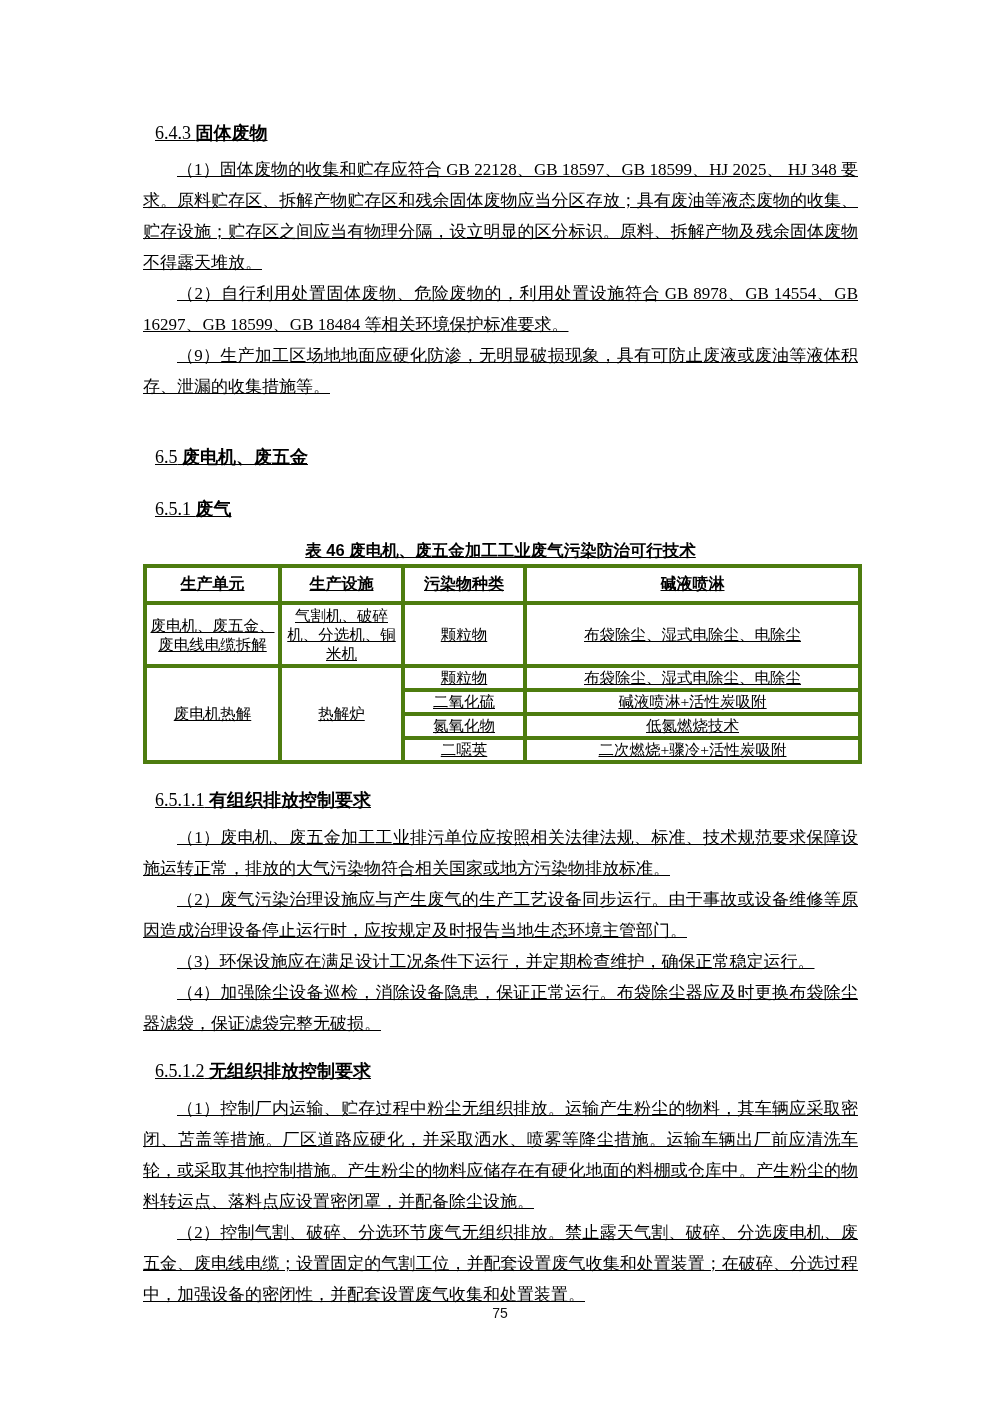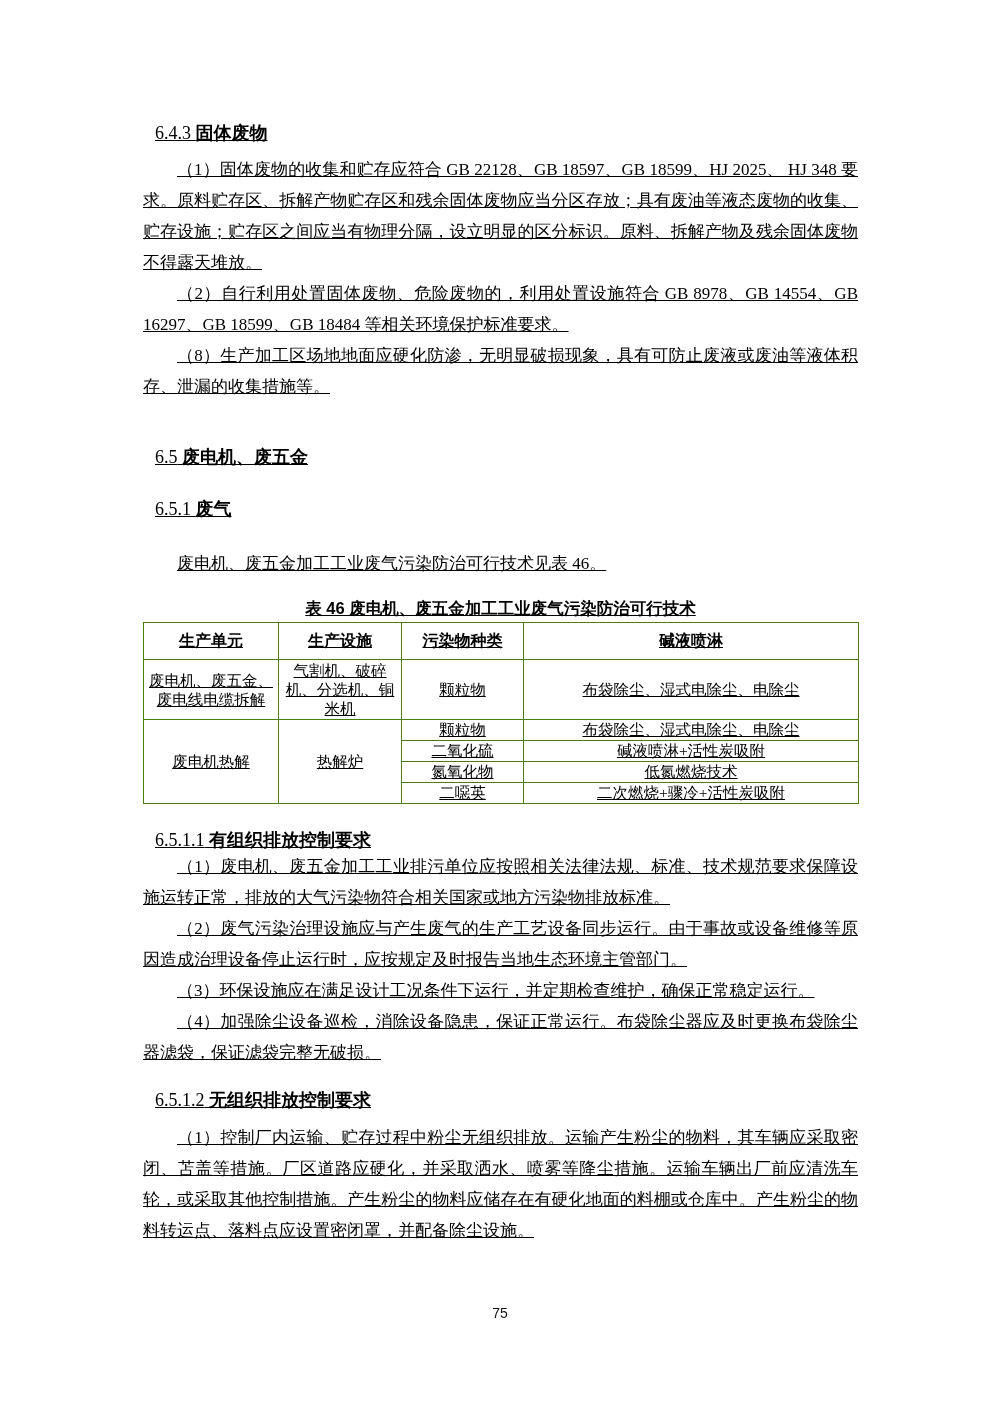--- a/index.html
+++ b/index.html
@@ -31,40 +31,40 @@
     font-weight: bold;
   }
   p.body-p {
     font-size: 17px;
     line-height: 31px;
     text-align: justify;
     text-indent: 2em;
   }
   .mb643 { margin-bottom: 10px; }
   .h65  { margin-top: 44px; }
-  .h651 { margin-top: 30px; margin-bottom: 30px; }
-  .h6511 { margin-top: 25px; }
+  .h651 { margin-top: 30px; margin-bottom: 6px; }
+  .h6511 { margin-top: 25px; margin-bottom: 11px; }
   .h6512 { margin-top: 21px; margin-bottom: 11px; }
   p.intro { text-indent: 2em; font-size: 17px; line-height: 28px; }
   .tbl-caption {
     text-align: center;
     font-family: "Liberation Sans", "DejaVu Sans", sans-serif;
     font-weight: bold;
     font-size: 16.5px;
     line-height: 23px;
     margin-top: 19px;
   }
   table.tbl {
     width: 715px;
     border-collapse: collapse;
     margin-top: 2px;
     table-layout: fixed;
   }
   table.tbl th, table.tbl td {
-    border: 1px solid #4d7c0f;
+    border: 4px solid #4d7c0f;
     text-align: center;
     vertical-align: middle;
     padding: 1px 2px;
   }
   table.tbl th {
     font-family: "Liberation Sans", "DejaVu Sans", sans-serif;
     font-weight: bold;
     font-size: 16px;
     height: 37px;
   }
@@ -90,32 +90,31 @@
 <body>
 
 <div class="page">
 
   <h3 class="heading mb643">
     <span class="h-num">6.4.3</span>
     <span class="h-title">固体废物</span>
   </h3>
   <p class="body-p">（1）固体废物的收集和贮存应符合 GB 22128、GB 18597、GB 18599、HJ 2025、 HJ 348 要求。原料贮存区、拆解产物贮存区和残余固体废物应当分区存放；具有废油等液态废物的收集、贮存设施；贮存区之间应当有物理分隔，设立明显的区分标识。原料、拆解产物及残余固体废物不得露天堆放。</p>
   <p class="body-p">（2）自行利用处置固体废物、危险废物的，利用处置设施符合 GB 8978、GB 14554、GB 16297、GB 18599、GB 18484 等相关环境保护标准要求。</p>
-  <p class="body-p">（8）生产加工区场地地面应硬化防渗，无明显破损现象，具有可防止废液或废油等液体积存、泄漏的收集措施等。</p>
+  <p class="body-p">（9）生产加工区场地地面应硬化防渗，无明显破损现象，具有可防止废液或废油等液体积存、泄漏的收集措施等。</p>
 
   <h3 class="heading h65">
     <span class="h-num">6.5</span>
     <span class="h-title">废电机、废五金</span>
   </h3>
 
   <h3 class="heading h651">
     <span class="h-num">6.5.1</span>
     <span class="h-title">废气</span>
   </h3>
-  <p class="intro">废电机、废五金加工工业废气污染防治可行技术见表 46。</p>
 
   <div class="tbl-caption">表 46  废电机、废五金加工工业废气污染防治可行技术</div>
   <table class="tbl">
     <colgroup>
       <col style="width:135px">
       <col style="width:123px">
       <col style="width:122px">
       <col style="width:335px">
     </colgroup>
     <thead>
@@ -161,16 +160,17 @@
   <p class="body-p">（1）废电机、废五金加工工业排污单位应按照相关法律法规、标准、技术规范要求保障设施运转正常，排放的大气污染物符合相关国家或地方污染物排放标准。</p>
   <p class="body-p">（2）废气污染治理设施应与产生废气的生产工艺设备同步运行。由于事故或设备维修等原因造成治理设备停止运行时，应按规定及时报告当地生态环境主管部门。</p>
   <p class="body-p">（3）环保设施应在满足设计工况条件下运行，并定期检查维护，确保正常稳定运行。</p>
   <p class="body-p">（4）加强除尘设备巡检，消除设备隐患，保证正常运行。布袋除尘器应及时更换布袋除尘器滤袋，保证滤袋完整无破损。</p>
 
   <h3 class="heading h6512">
     <span class="h-num">6.5.1.2</span>
     <span class="h-title">无组织排放控制要求</span>
   </h3>
   <p class="body-p">（1）控制厂内运输、贮存过程中粉尘无组织排放。运输产生粉尘的物料，其车辆应采取密闭、苫盖等措施。厂区道路应硬化，并采取洒水、喷雾等降尘措施。运输车辆出厂前应清洗车轮，或采取其他控制措施。产生粉尘的物料应储存在有硬化地面的料棚或仓库中。产生粉尘的物料转运点、落料点应设置密闭罩，并配备除尘设施。</p>
+  <p class="body-p">（2）控制气割、破碎、分选环节废气无组织排放。禁止露天气割、破碎、分选废电机、废五金、废电线电缆；设置固定的气割工位，并配套设置废气收集和处置装置；在破碎、分选过程中，加强设备的密闭性，并配套设置废气收集和处置装置。</p>
 
 </div>
 
 <div class="footer">75</div>
 
 </body></html>

